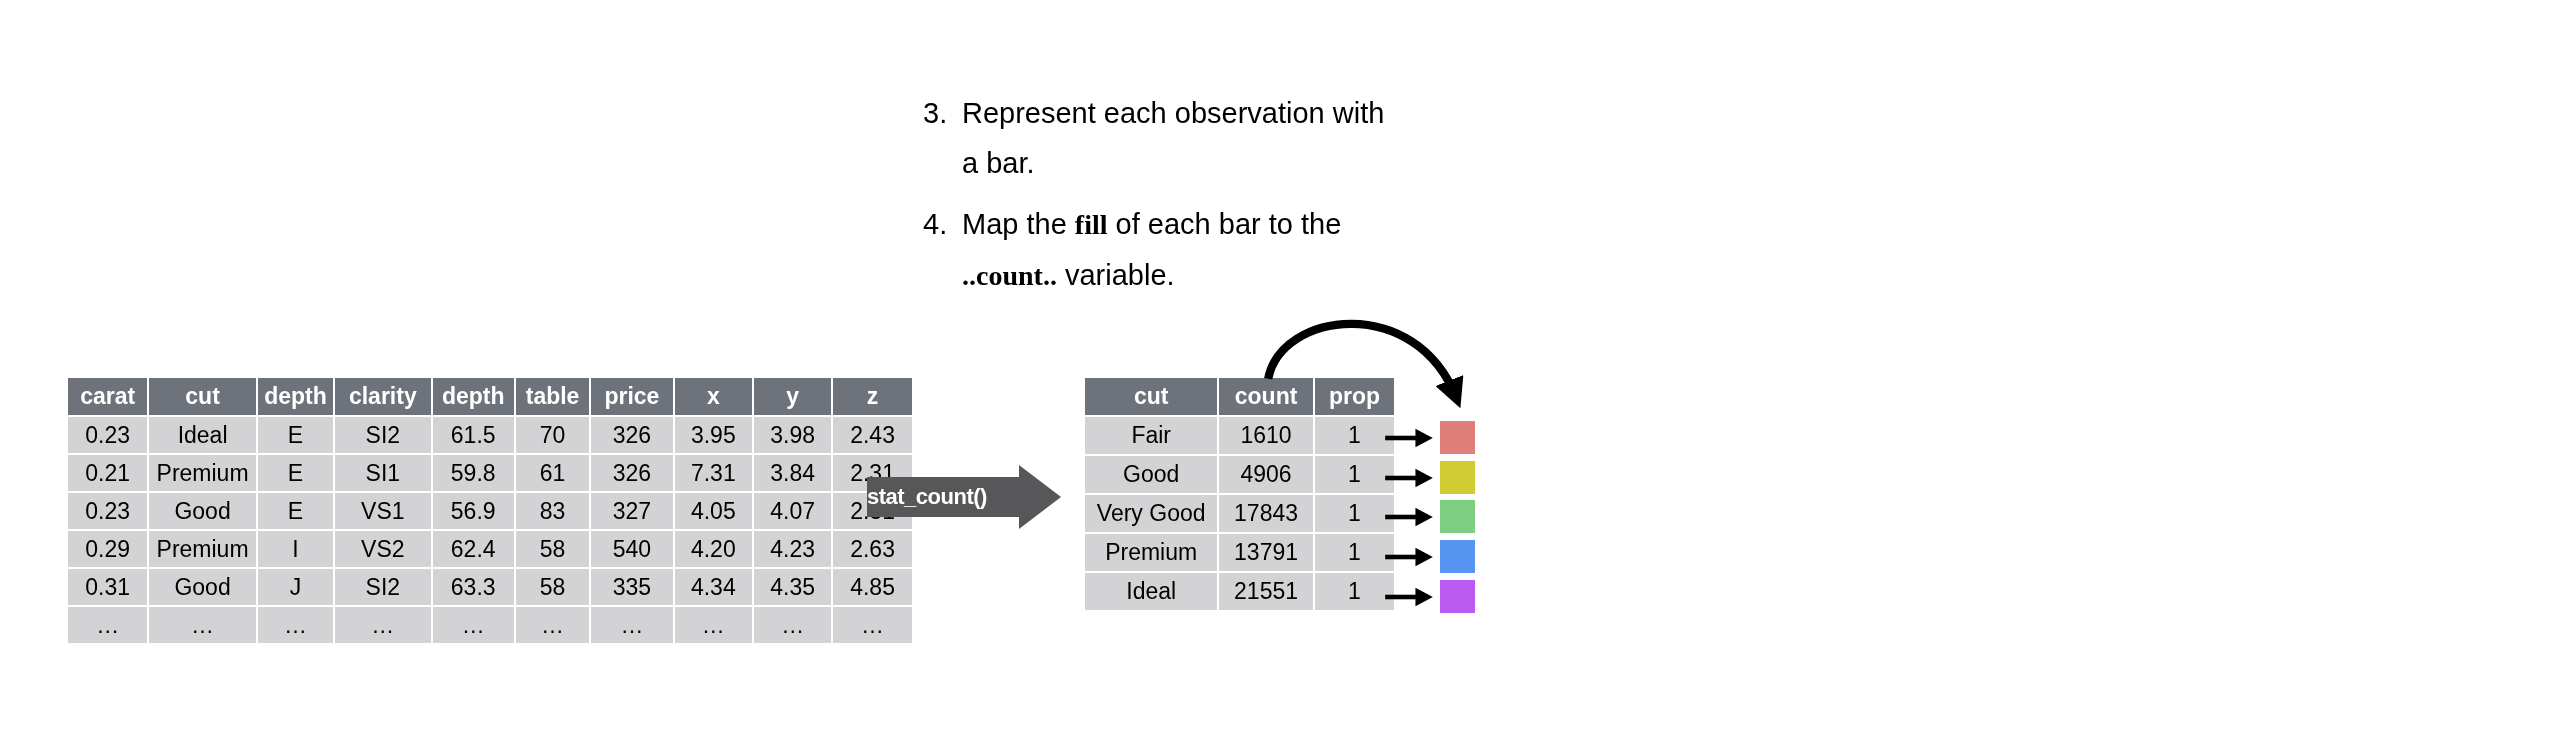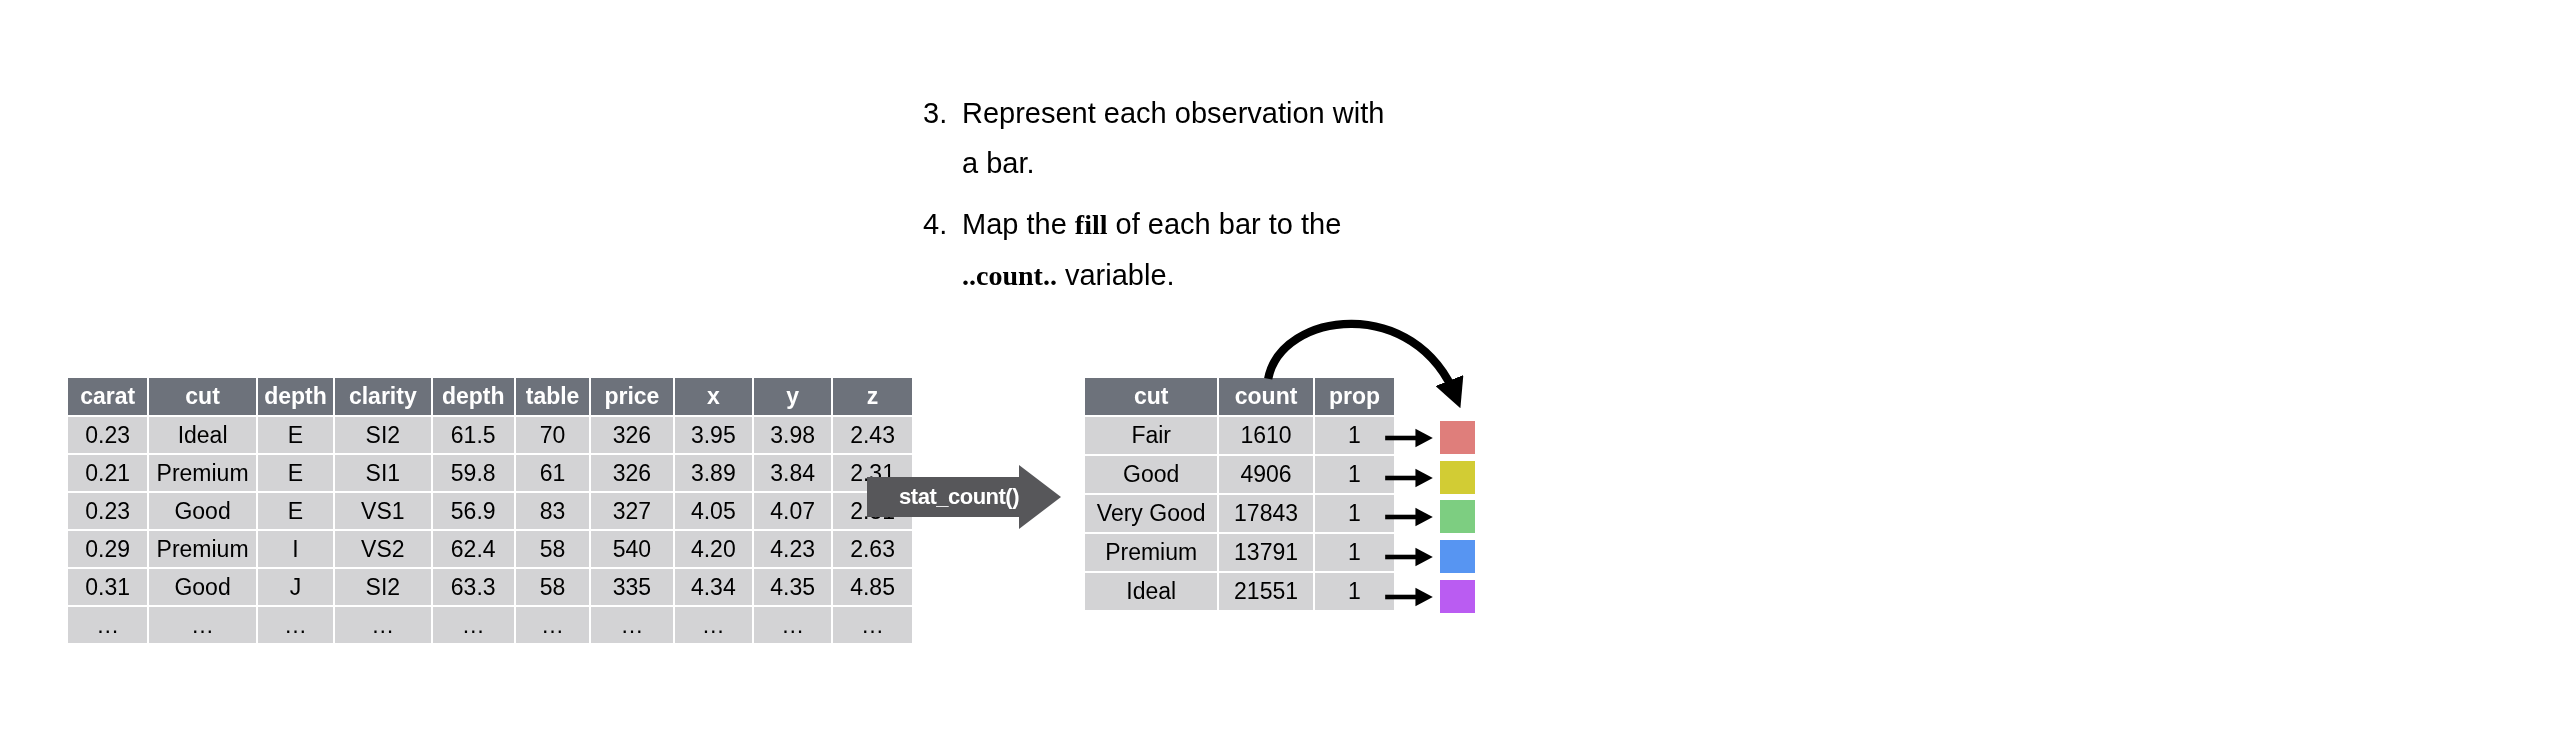--- a/index.html
+++ b/index.html
@@ -69,21 +69,21 @@
   #right-table td{height:37px;}
   #right-table th:nth-child(1){width:125px}
   #right-table th:nth-child(2){width:86px}
   #right-table th:nth-child(3){width:72px}
 
   
   .proc-arrow{
     position:absolute; left:867px; top:477px;
     width:152px; height:40px;
     background:var(--proc-bg,#57575a);
-    display:flex; align-items:center; justify-content:flex-end;
+    display:flex; align-items:center; justify-content:flex-start;
   }
   .proc-arrow .proc-label{
     color:#fff; font-weight:bold; font-size:22px;
     letter-spacing:-0.5px;
     white-space:nowrap;
   }
   .proc-arrow::after{
     content:"";
     position:absolute; left:152px; top:50%;
     transform:translateY(-50%);
@@ -153,21 +153,21 @@
           <td>2.43</td>
         </tr>
         <tr>
           <td>0.21</td>
           <td>Premium</td>
           <td>E</td>
           <td>SI1</td>
           <td>59.8</td>
           <td>61</td>
           <td>326</td>
-          <td>3.89</td>
+          <td>7.31</td>
           <td>3.84</td>
           <td>2.31</td>
         </tr>
         <tr>
           <td>0.23</td>
           <td>Good</td>
           <td>E</td>
           <td>VS1</td>
           <td>56.9</td>
           <td>83</td>

